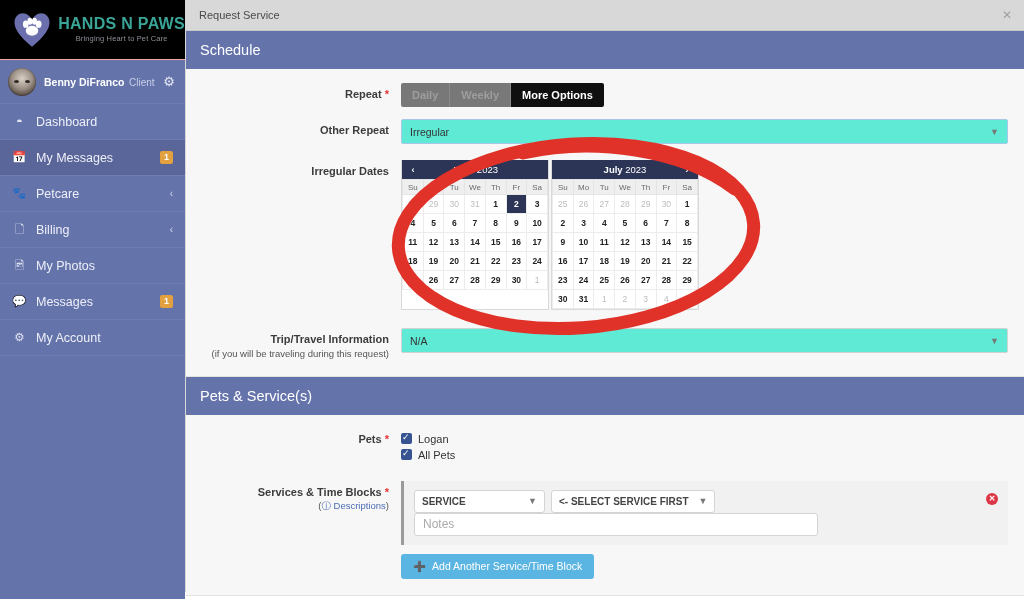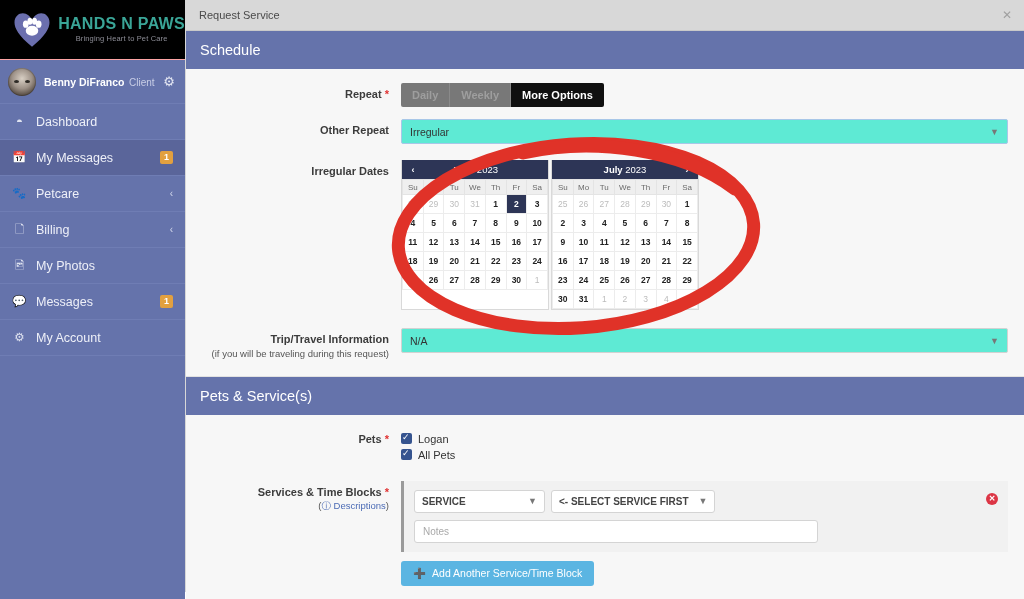--- a/index.html
+++ b/index.html
@@ -169,24 +169,24 @@
     padding: 9px 10px; position: relative;
   }
   .svc-line { display: flex; gap: 6px; align-items: flex-start; font-weight: bold; }
   .mini-select {
     height: 23px; background: #ffffff; border: 1px solid #d4d4d4; border-radius: 3px;
     display: inline-flex; align-items: center; justify-content: space-between;
     padding: 0 7px; font-size: 10px; color: #444; gap: 10px;
   }
   .mini-select.w1 { width: 131px; }
   .notes {
-    margin-top: 7px; height: 23px; width: 404px;
+    height: 23px; width: 404px;
     background: #ffffff; border: 1px solid #d4d4d4; border-radius: 3px;
     display: flex; align-items: center; padding: 0 8px;
-    font-size: 10px; color: #a9a9a9;
+    font-size: 12px; color: #a9a9a9;
   }
   .del-icon {
     position: absolute; right: 10px; top: 12px;
     width: 12px; height: 12px; border-radius: 50%;
     background: #dc3545; color: #fff; font-size: 8px; font-weight: bold;
     display: flex; align-items: center; justify-content: center; line-height: 1;
   }
   .add-btn {
     margin-top: 9px; display: inline-flex; align-items: center; gap: 6px;
     background: #5bb5e2; color: #ffffff; font-size: 10.5px;

